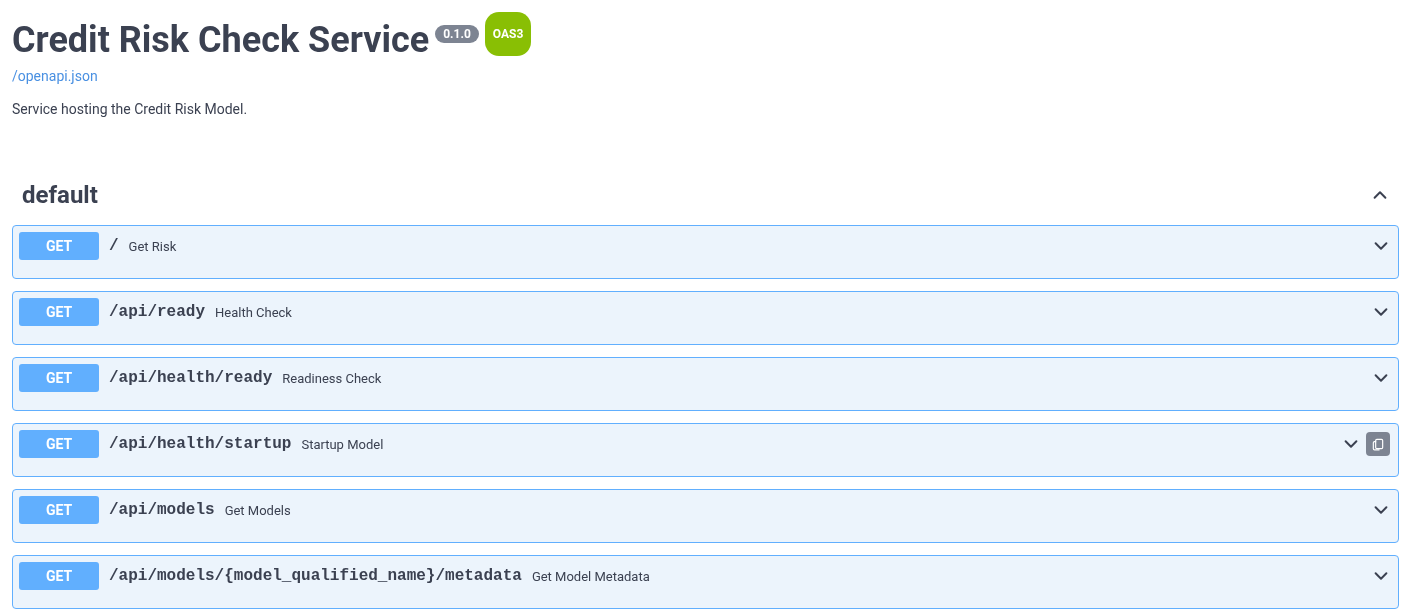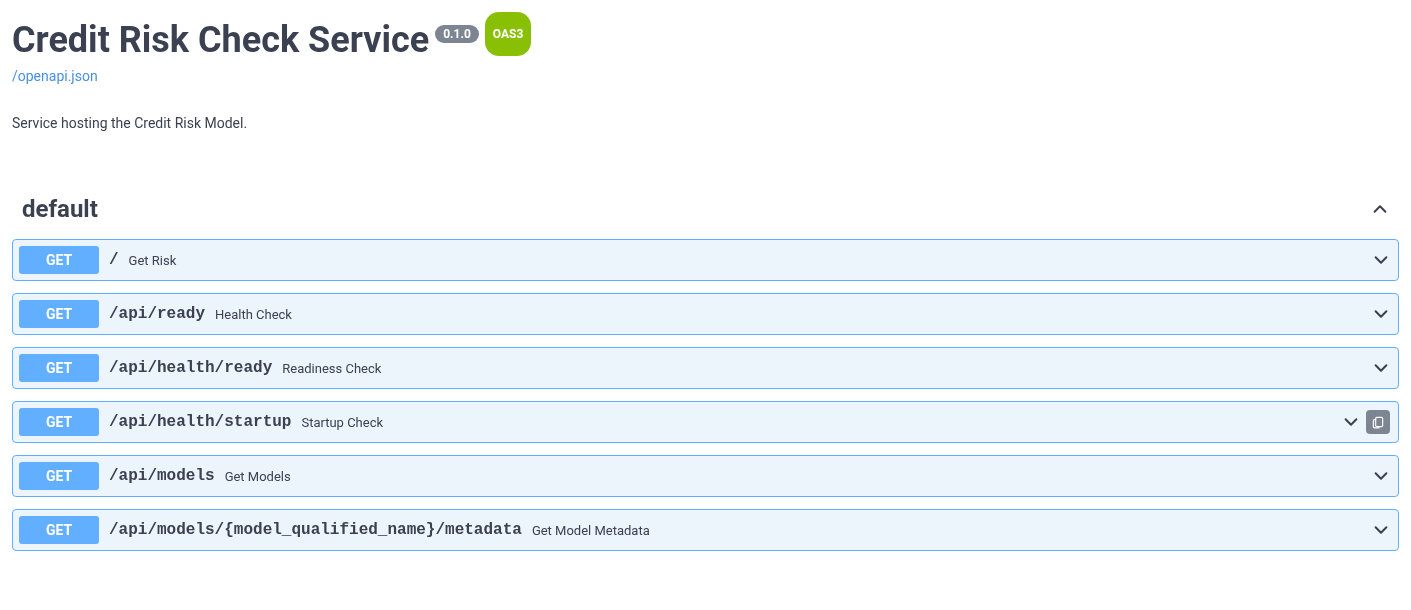--- a/index.html
+++ b/index.html
@@ -57,21 +57,21 @@
   .api-link {
     color: #4990e2;
     font-size: 14px;
     text-decoration: none;
     display: inline-block;
     margin-top: 2px;
   }
   .description {
     font-size: 14px;
     color: #3b4151;
-    margin-top: 30px;
+    margin-top: 16px;
     margin-bottom: 56px;
   }
 
   .tag-header {
     display: flex;
     align-items: center;
     justify-content: space-between;
     padding: 8px 10px 8px 10px;
     cursor: pointer;
   }
@@ -85,21 +85,21 @@
   .ops {
     display: flex;
     flex-direction: column;
     gap: 12px;
     margin-top: 8px;
   }
   .opblock {
     border-radius: 4px;
     display: flex;
     align-items: center;
-    padding: 6px 8px 6px 6px;
+    padding: 6px 8px 18px 6px;
     position: relative;
   }
   .opblock.get {
     background: #ecf4fc;
     border: 1px solid #61affe;
   }
   .opblock.post {
     background: #e8f6f0;
     border: 2px solid #49cc90;
   }
@@ -206,21 +206,21 @@
         <span class="summary">Readiness Check</span>
         <div class="right-icons">
           <span class="chevron"><svg viewBox="0 0 20 20" fill="none" stroke="#3b4151" stroke-width="2.2" stroke-linecap="round" stroke-linejoin="round">
               <polyline points="4 7 10 13 16 7"></polyline>
             </svg></span>
         </div>
       </div>
       <div class="opblock get">
         <div class="method get">GET</div>
         <span class="path">/api/health/startup</span>
-        <span class="summary">Startup Check</span>
+        <span class="summary">Startup Model</span>
         <div class="right-icons">
           <span class="chevron"><svg viewBox="0 0 20 20" fill="none" stroke="#3b4151" stroke-width="2.2" stroke-linecap="round" stroke-linejoin="round">
               <polyline points="4 7 10 13 16 7"></polyline>
             </svg></span>
           <span class="clipboard-btn">
             <svg viewBox="0 0 24 24" fill="none" stroke="#ffffff" stroke-width="2" stroke-linecap="round" stroke-linejoin="round">
               <rect x="8" y="4" width="12" height="16" rx="2"></rect>
               <path d="M8 8H6a2 2 0 0 0-2 2v10a2 2 0 0 0 2 2h8"></path>
             </svg>
           </span>

